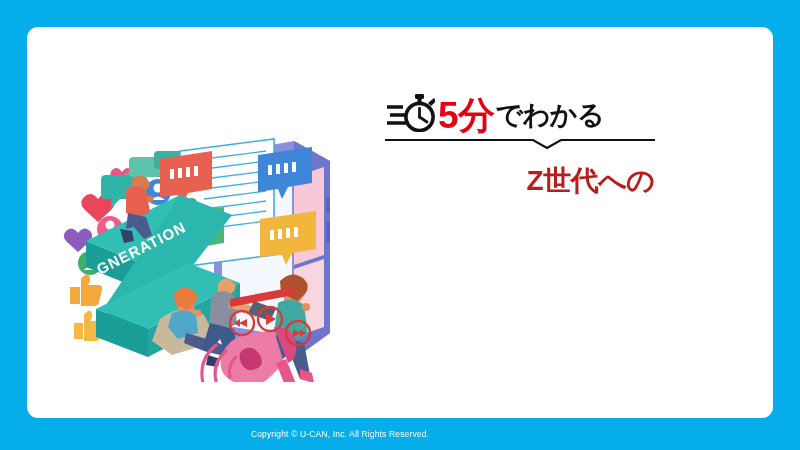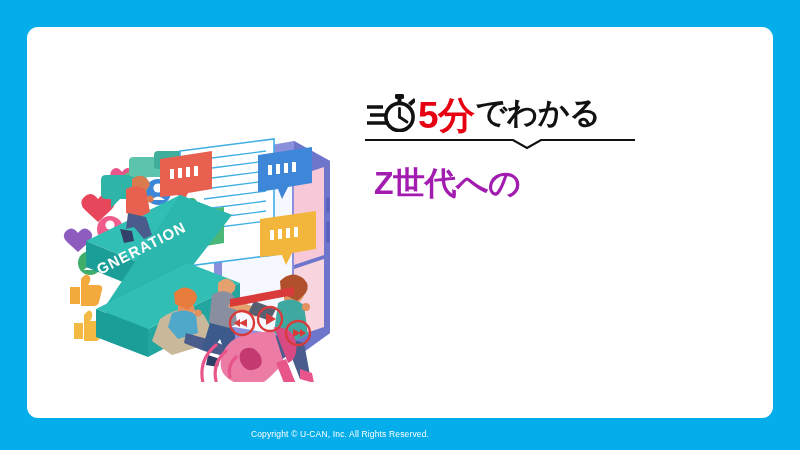--- a/index.html
+++ b/index.html
@@ -30,53 +30,54 @@
   .footer-text {
     color:#FFFFFF;
     font-size:8.5px;
     letter-spacing:.15px;
     white-space:nowrap;
   }
 
   
   .text-block {
     position:absolute;
-    left:320px; top:58px;
+    left:340px; top:58px;
     width:420px;
+    text-align:center;
   }
 
   
   .eyebrow {
     display:flex; align-items:flex-end;
     height:48px;
     padding-left:20px;
   }
   .stopwatch { width:48px; height:38px; flex:0 0 48px; margin-bottom:1px; }
   .eyebrow-min {
     font-size:37px; font-weight:bold; color:#E60012;
     line-height:.95; letter-spacing:-.5px;
     margin-left:3px;
   }
   .eyebrow-tail {
-    font-size:31px; font-weight:bold; color:#111111;
+    font-size:27px; font-weight:bold; color:#111111;
     line-height:1.25; letter-spacing:-.5px;
     margin-left:1px;
   }
 
   
   .rule { margin:5px 0 0 18px; width:270px; height:12px; display:block; }
 
   
   .headline {
     margin:12px 0 0 27px;
   }
   .headline-line {
-    font-size:32px;
+    font-size:28px;
     font-weight:bold;
-    color:#a21caf;
+    color:#b91c1c;
     line-height:1.33;
     letter-spacing:-.5px;
     white-space:nowrap;
   }
 
   
   .illustration { position:absolute; left:35px; top:110px; width:310px; height:245px; }
 </style>
 </head>
 <body>

